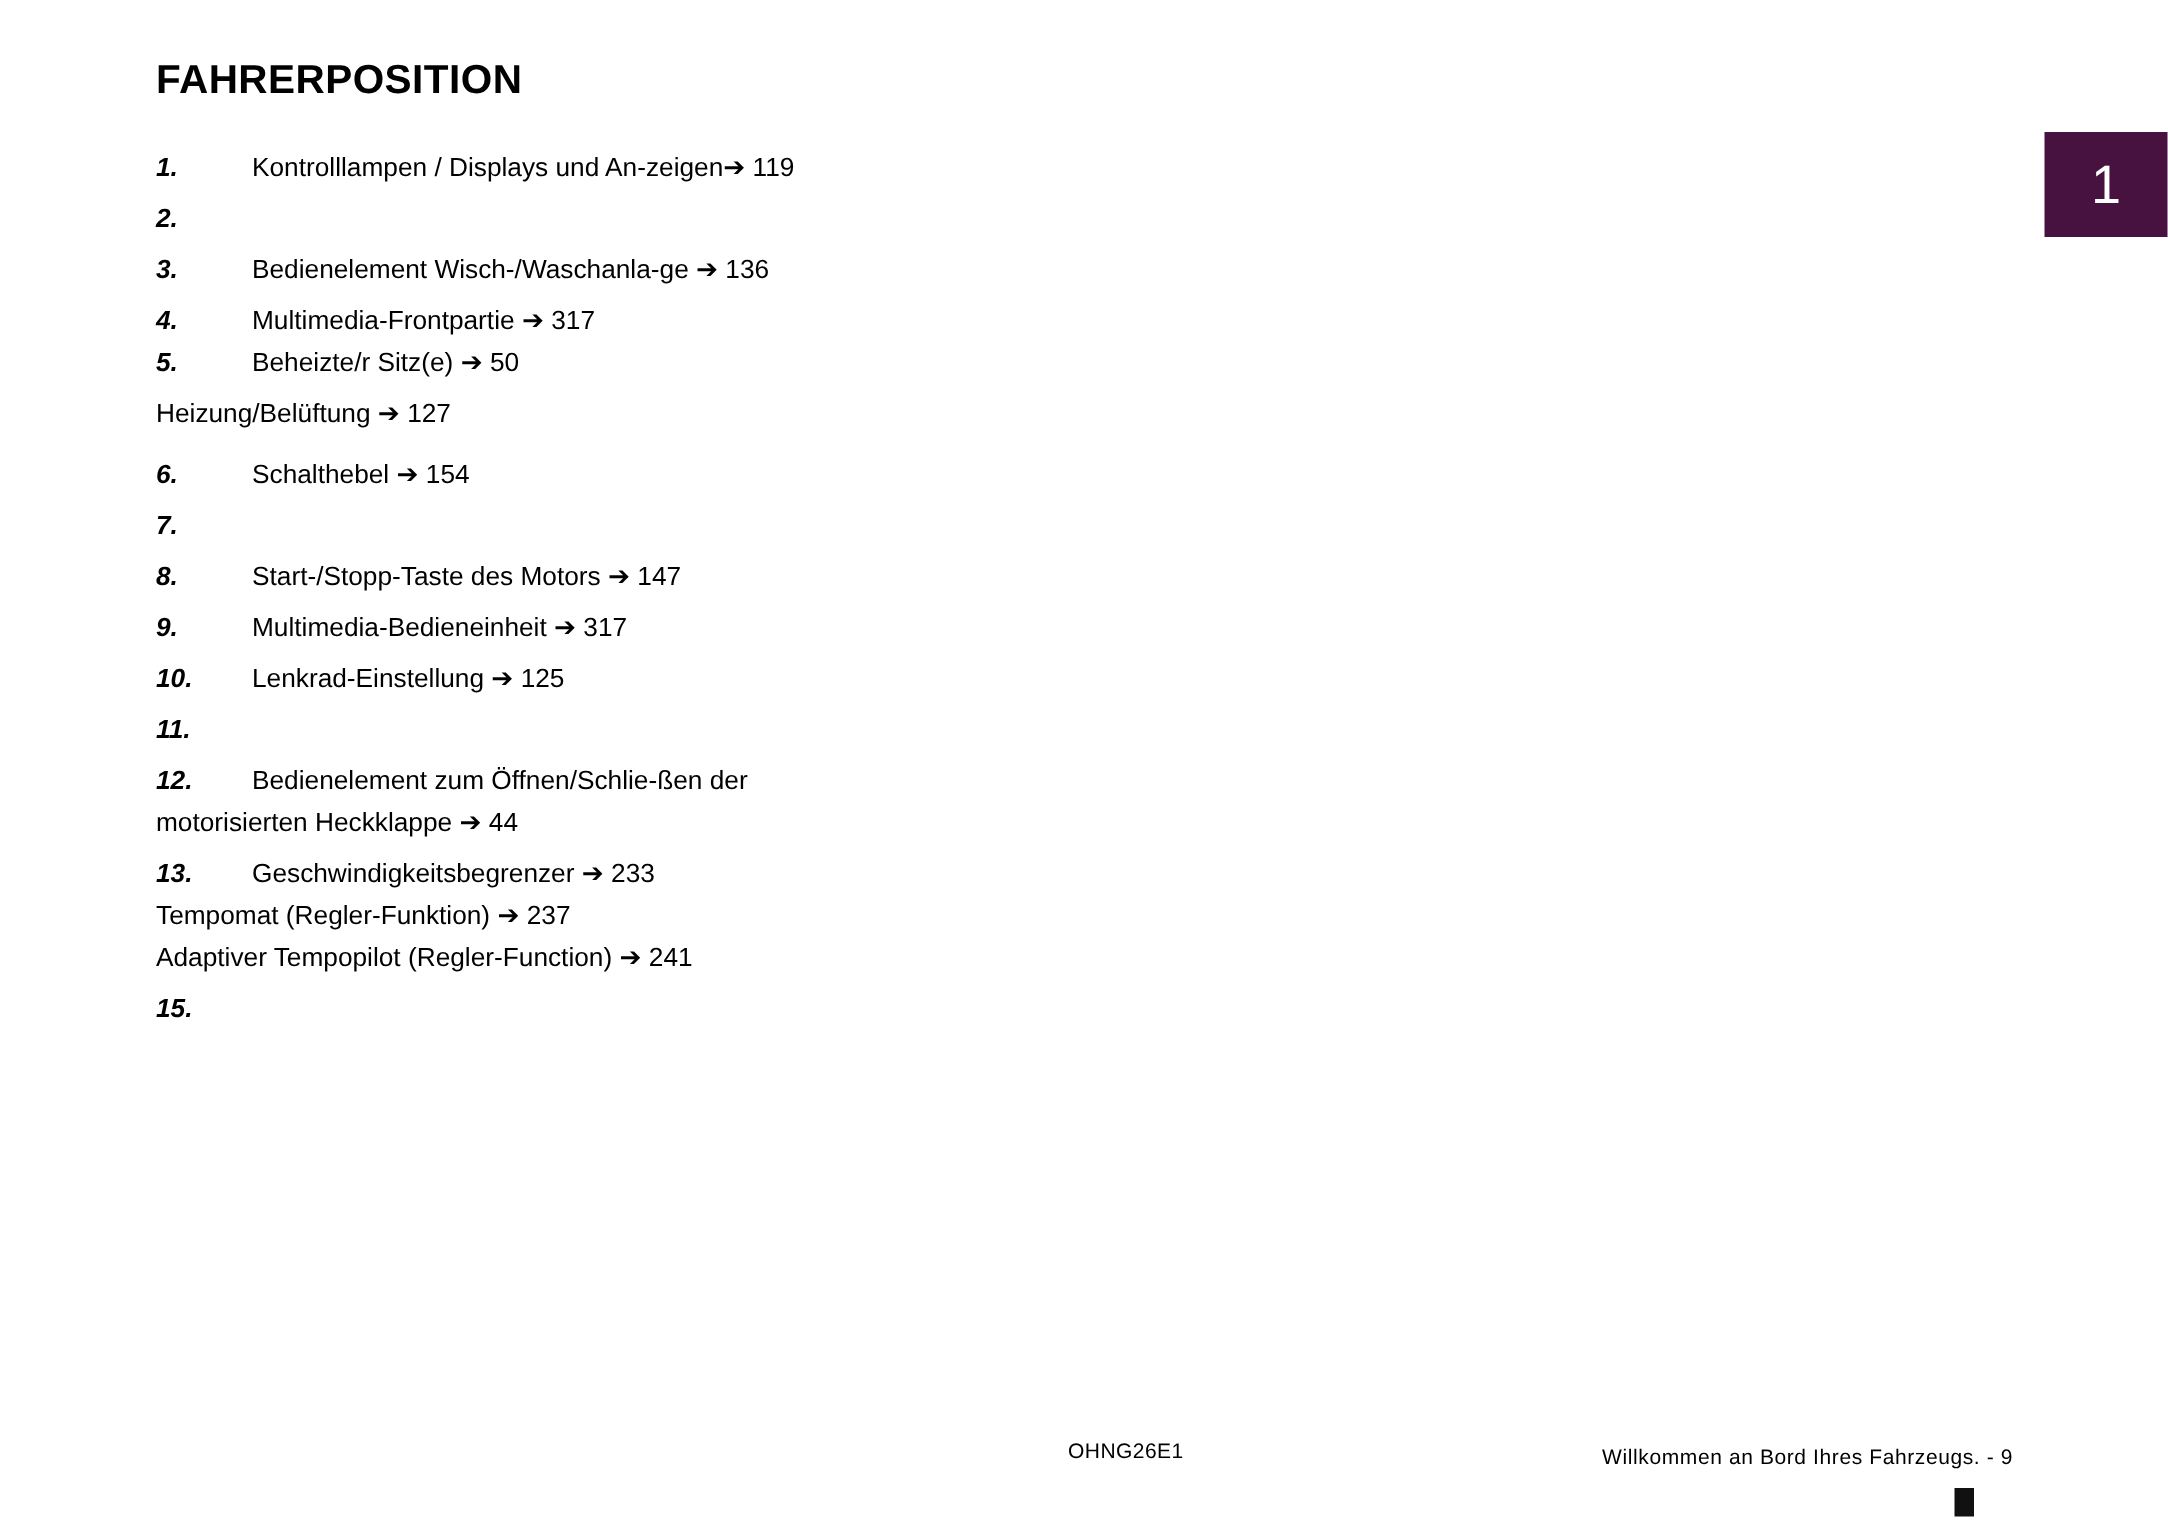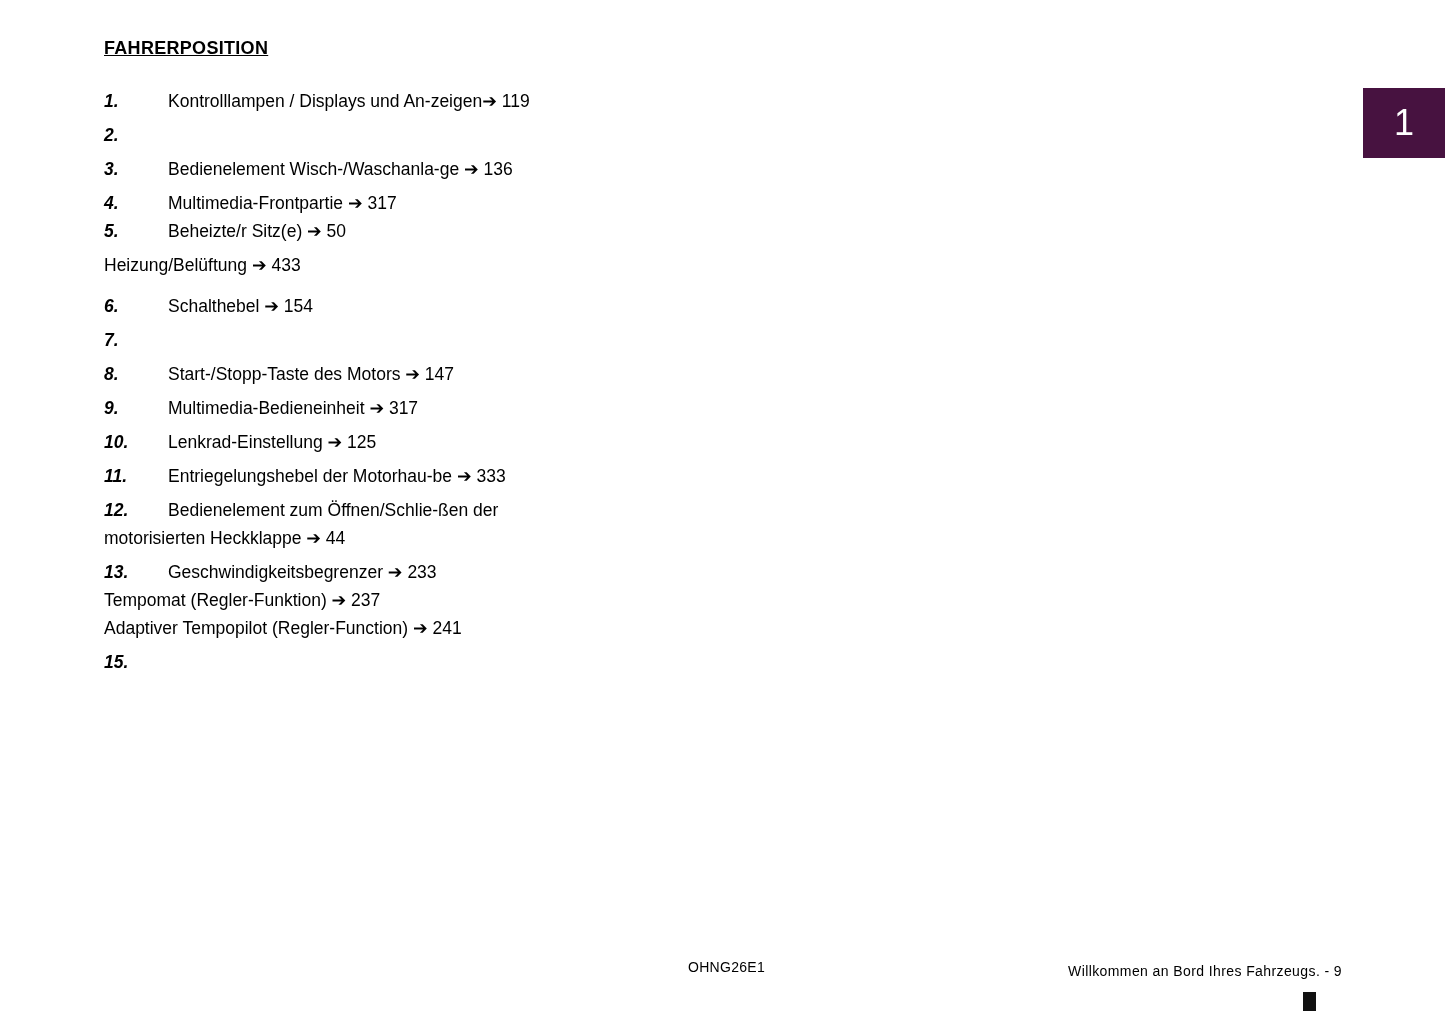--- a/index.html
+++ b/index.html
@@ -15,25 +15,24 @@
     color: #000000;
     overflow: hidden;
   }
   .content {
     position: absolute;
     left: 104px;
     top: 38px;
     width: 640px;
   }
   .page-title {
-    font-size: 18px;
+    font-size: 27px;
     font-weight: bold;
     letter-spacing: 0.3px;
     margin: 0 0 30px 0;
-    text-decoration: underline;
   }
   .list { }
   .row {
     display: flex;
     font-size: 17.5px;
     line-height: 24px;
     margin: 0 0 10px 0;
   }
   .row .num {
     flex: 0 0 64px;
@@ -62,21 +61,21 @@
     background: #471240;
     color: #ffffff;
     display: flex;
     align-items: center;
     justify-content: center;
     font-size: 36px;
     font-weight: normal;
   }
   .footer-code {
     position: absolute;
-    left: 688px;
+    left: 712px;
     top: 959px;
     font-size: 14px;
     letter-spacing: 0.3px;
   }
   .footer-text {
     position: absolute;
     right: 103px;
     top: 963px;
     font-size: 14px;
     letter-spacing: 0.4px;
@@ -116,21 +115,21 @@
       <span class="num">4.</span>
       <span class="txt"><span>Multimedia-Frontpartie</span> <span class="ref">➔ 317</span></span>
     </div>
 
     <div class="row tight">
       <span class="num">5.</span>
       <span class="txt"><span>Beheizte/r Sitz(e)</span> <span class="ref">➔ 50</span></span>
     </div>
 
     <div class="row">
-      <span class="txt"><span>Heizung/Belüftung</span> <span class="ref">➔ 433</span></span>
+      <span class="txt"><span>Heizung/Belüftung</span> <span class="ref">➔ 127</span></span>
     </div>
 
     <div class="row gap">
       <span class="num">6.</span>
       <span class="txt"><span>Schalthebel</span> <span class="ref">➔ 154</span></span>
     </div>
 
     <div class="row">
       <span class="num">7.</span>
     </div>
@@ -145,21 +144,20 @@
       <span class="txt"><span>Multimedia-Bedieneinheit</span> <span class="ref">➔ 317</span></span>
     </div>
 
     <div class="row">
       <span class="num">10.</span>
       <span class="txt"><span>Lenkrad-Einstellung</span> <span class="ref">➔ 125</span></span>
     </div>
 
     <div class="row">
       <span class="num">11.</span>
-      <span class="txt"><span>Entriegelungshebel der Motorhau-be</span> <span class="ref">➔ 333</span></span>
     </div>
 
     <div class="row">
       <span class="num">12.</span>
       <span class="txt"><span>Bedienelement zum Öffnen/Schlie-ßen der</span><span class="ref"></span></span>
     </div>
 
     <div class="row tight">
       <span class="txt"><span>motorisierten Heckklappe</span>  <span class="ref">➔ 44</span></span>
     </div>

